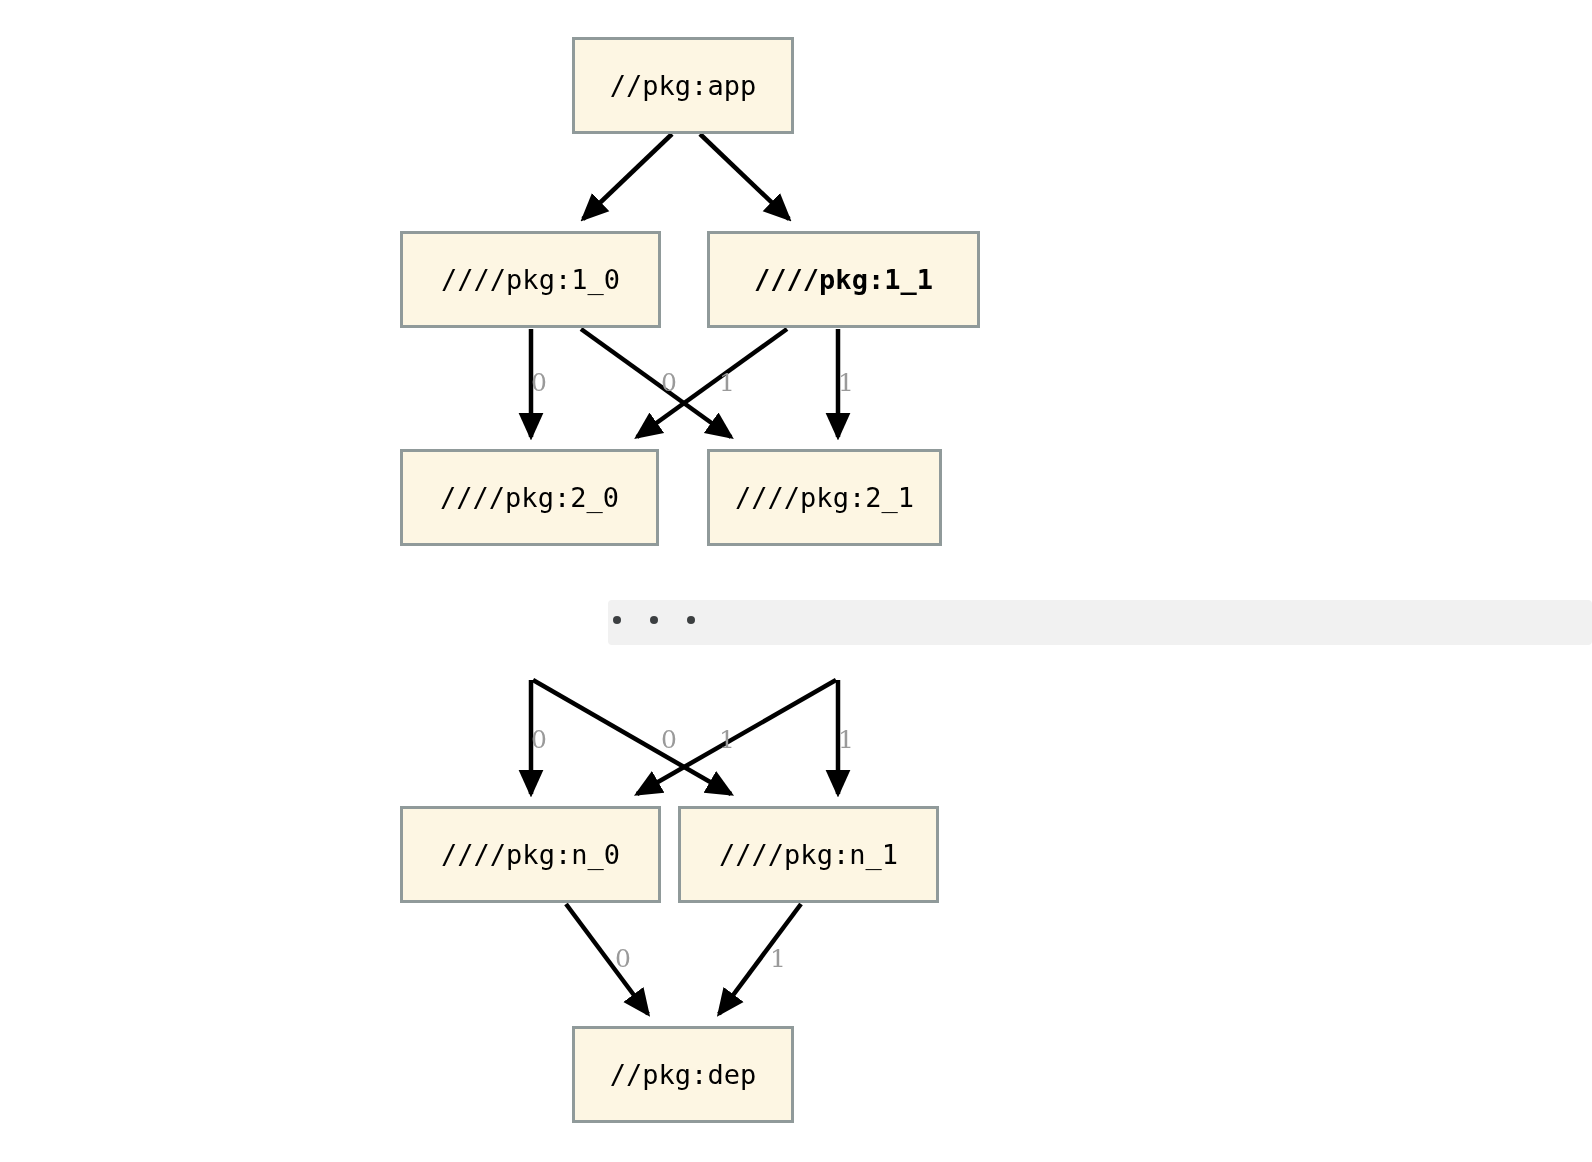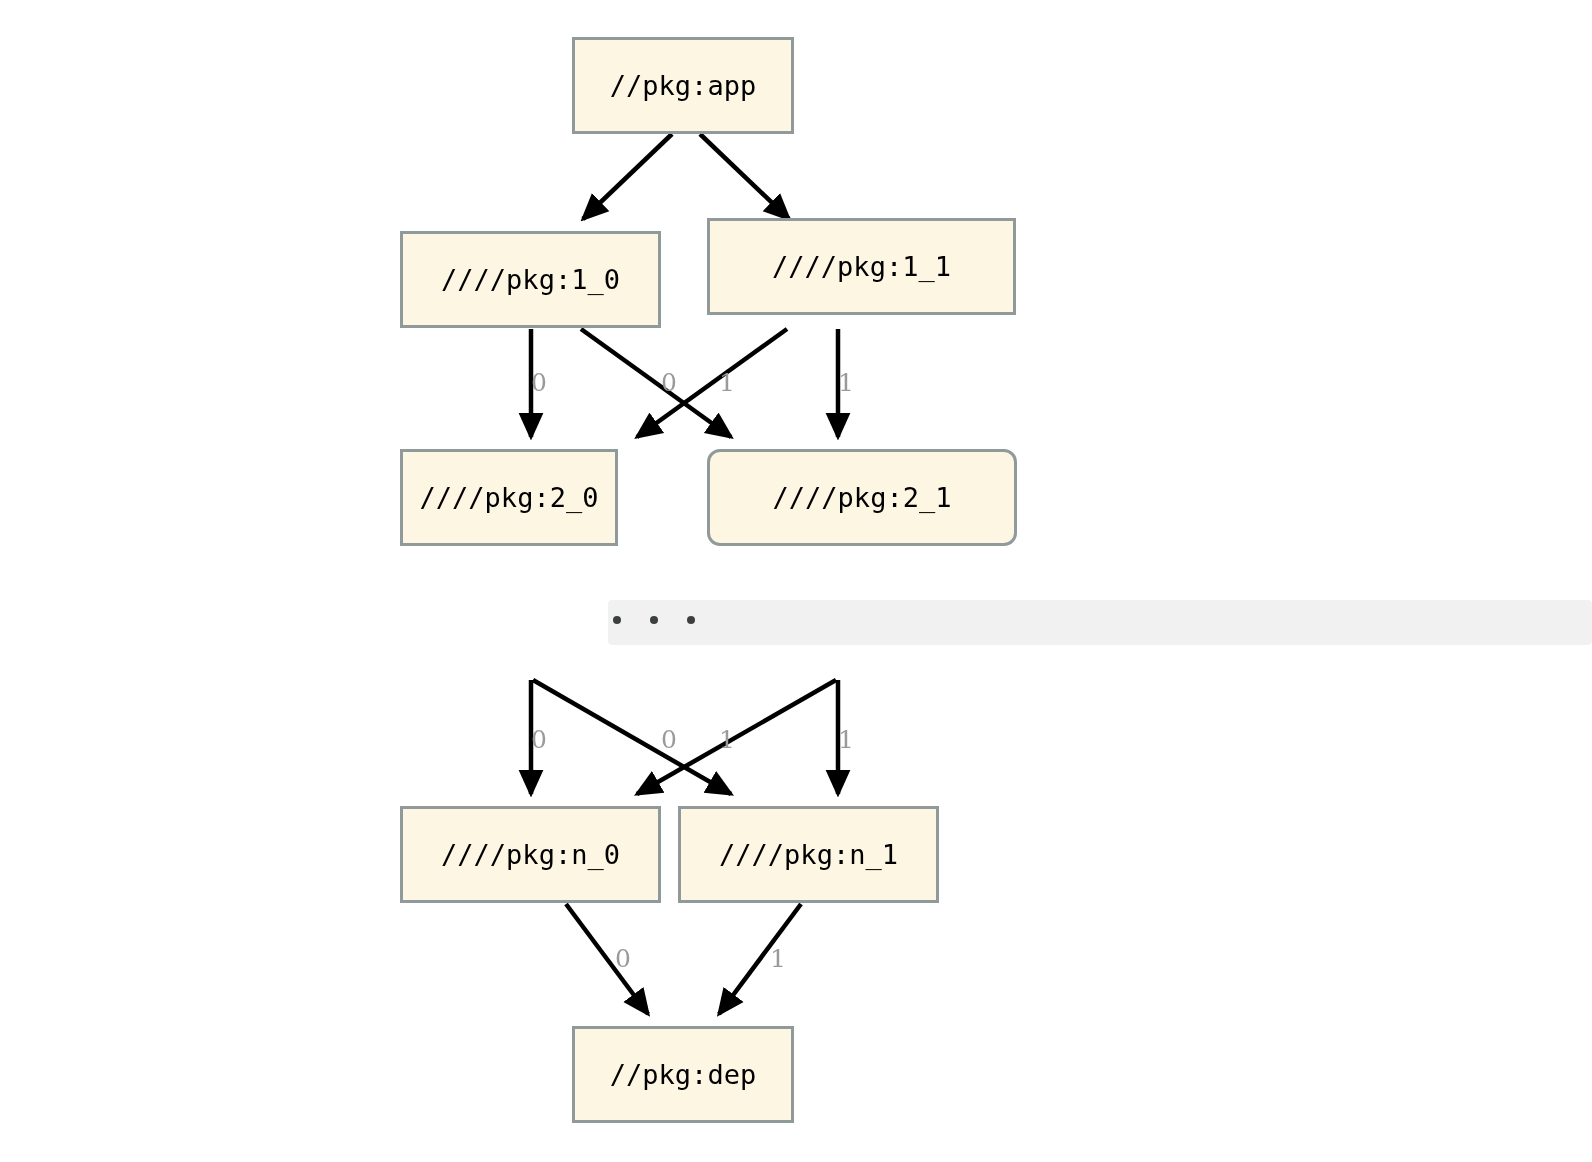--- a/index.html
+++ b/index.html
@@ -122,29 +122,29 @@
   </svg>
 
   <div class="node-box" style="left:572px; top:37px; width:222px; height:97px;">
     <span class="node-label">//pkg:app</span>
   </div>
 
   <div class="node-box" style="left:400px; top:231px; width:261px; height:97px;">
     <span class="node-label">////pkg:1_0</span>
   </div>
 
-  <div class="node-box" style="left:707px; top:218px; width:309px; height:97px;">
+  <div class="node-box" style="left:707px; top:231px; width:273px; height:97px;font-weight:bold;">
     <span class="node-label">////pkg:1_1</span>
   </div>
 
-  <div class="node-box" style="left:400px; top:449px; width:218px; height:97px;">
+  <div class="node-box" style="left:400px; top:449px; width:259px; height:97px;">
     <span class="node-label">////pkg:2_0</span>
   </div>
 
-  <div class="node-box" style="left:707px; top:449px; width:310px; height:97px;border-radius:13px;">
+  <div class="node-box" style="left:707px; top:449px; width:235px; height:97px;">
     <span class="node-label">////pkg:2_1</span>
   </div>
 
   <div class="node-box" style="left:400px; top:806px; width:261px; height:97px;align-items:center;">
     <span class="node-label">////pkg:n_0</span>
   </div>
 
   <div class="node-box" style="left:678px; top:806px; width:261px; height:97px;">
     <span class="node-label">////pkg:n_1</span>
   </div>

